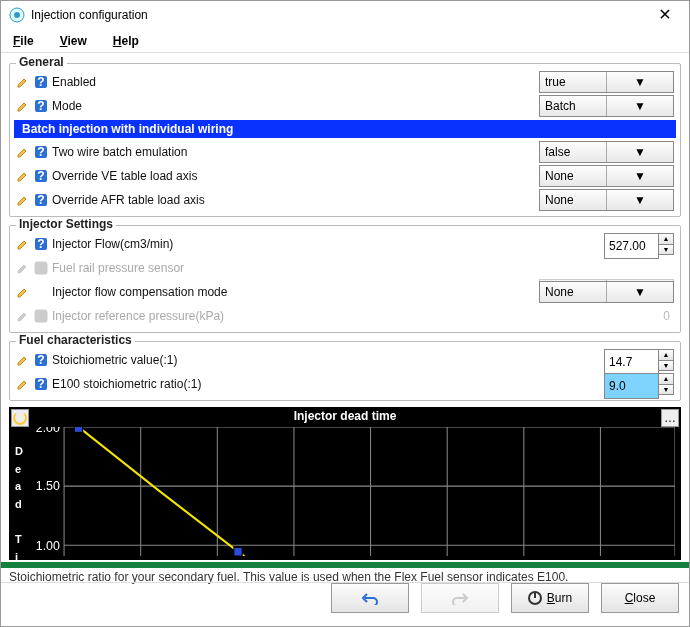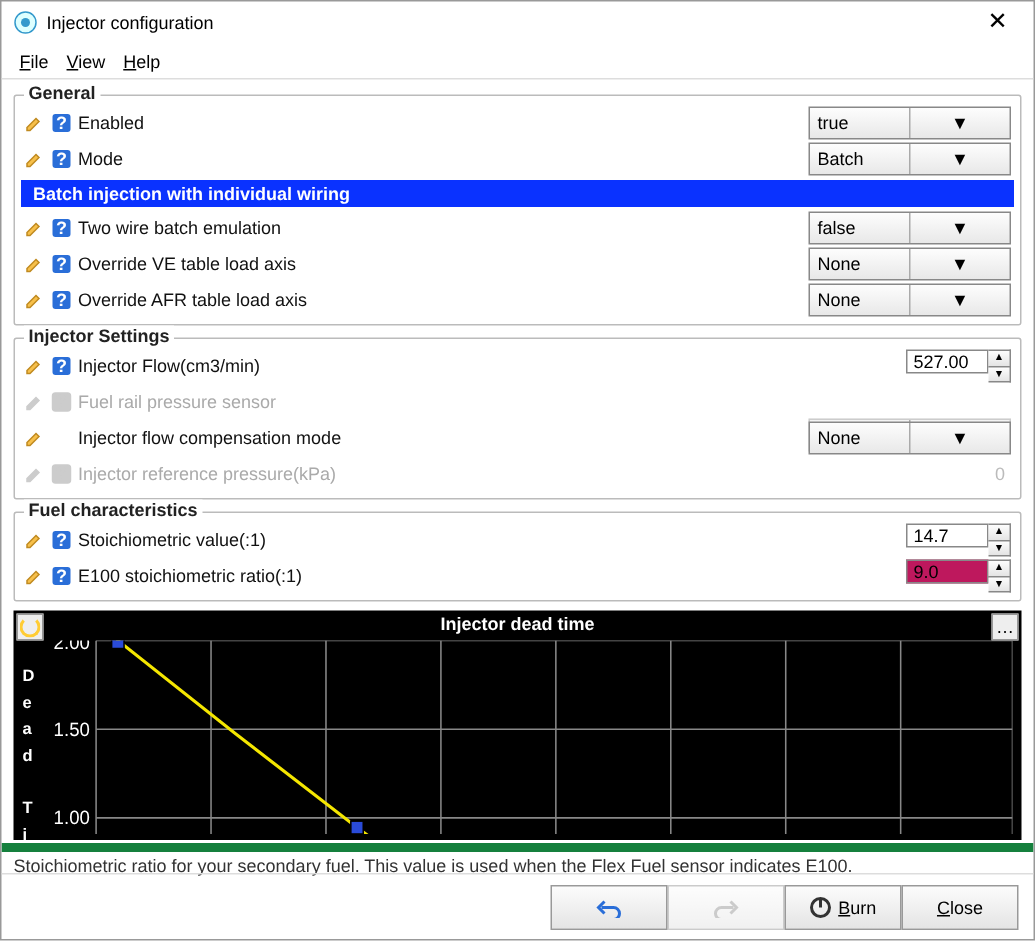--- a/index.html
+++ b/index.html
@@ -3,21 +3,21 @@
 <meta charset="utf-8">
 <style>
 * { box-sizing: border-box; margin: 0; padding: 0; font-family: "Segoe UI", Tahoma, sans-serif; font-size: 12px; }
 body { background: #fff; width: 690px; height: 627px; overflow: hidden; border: 1px solid #999; display: flex; flex-direction: column; }
 
 .titlebar { height: 28px; display: flex; align-items: center; padding: 0 8px; }
 .titlebar .appicon { width: 16px; height: 16px; margin-right: 6px; }
 .titlebar .title { flex: 1; }
 .titlebar .close { width: 32px; text-align: center; font-size: 16px; line-height: 16px; cursor: default; }
 
-.menubar { height: 24px; display: flex; align-items: center; padding: 0 6px; gap: 0; border-bottom: 1px solid #ddd; }
+.menubar { height: 24px; display: flex; align-items: center; padding: 0 6px; gap: 14px; border-bottom: 1px solid #ddd; font-weight: bold; }
 .menubar span { padding: 2px 6px; cursor: default; }
 .menubar span u { text-decoration: underline; }
 
 .content { flex: 1; padding: 4px 8px 2px 8px; display: flex; flex-direction: column; gap: 2px; overflow: hidden; }
 
 .group { border: 1px solid #bbb; border-radius: 2px; padding: 6px 4px 4px 4px; position: relative; margin-top: 6px; }
 .group-title { position: absolute; top: -9px; left: 6px; background: #fff; padding: 0 3px; font-weight: bold; color: #222; }
 
 .row { display: flex; align-items: center; height: 24px; gap: 4px; padding: 0 2px; }
 .row .lead { width: 14px; height: 14px; display: inline-flex; align-items: center; justify-content: center; }
@@ -27,55 +27,55 @@
 .row.disabled .lead svg *, .row.disabled .info svg * { fill: #ccc; stroke: #ccc; }
 
 .hl { background: #0a32ff; color: #fff; font-weight: bold; padding: 2px 8px; margin: 2px 0; }
 
 .combo { width: 135px; height: 22px; border: 1px solid #888; background: linear-gradient(#fdfdfd,#e8e8e8); display: flex; align-items: center; }
 .combo span { flex: 1; padding: 0 5px; }
 .combo .arrow { width: 18px; height: 100%; border-left: 1px solid #aaa; display: flex; align-items: center; justify-content: center; }
 .combo.disabled { border-color: #ccc; color: #0369a1; background: #f4f4f4; margin-top: 44px; }
 
 .numfield { display: flex; height: 22px; }
-.numfield input { width: 55px; height: 16px; border: 1px solid #888; padding: 0 4px; text-align: left; }
-.numfield.hl-input input { background: #be185d; }
+.numfield input { width: 55px; height: 26px; border: 1px solid #888; padding: 0 4px; text-align: left; }
+.numfield.hl-input input { background: #7dd3fc; }
 .spinner { width: 15px; display: flex; flex-direction: column; }
 .spinner div { flex: 1; border: 1px solid #888; border-left: none; display: flex; align-items: center; justify-content: center; background: linear-gradient(#fdfdfd,#e4e4e4); font-size: 7px; line-height: 1; }
 .spinner div:first-child { border-bottom: none; }
 .numreadonly { width: 55px; text-align: right; padding: 0 4px; color: #bbb; }
 
 .chartbox { flex: 1; background: #000; margin-top: 4px; position: relative; min-height: 140px; }
 .chart-title { color: #fff; text-align: center; font-weight: bold; padding: 2px 0; }
 .chart-corner { position: absolute; top: 2px; width: 18px; height: 18px; background: #eee; border: 1px solid #999; display: flex; align-items: center; justify-content: center; }
 .chart-corner.left { left: 2px; }
 .chart-corner.right { right: 2px; }
 .chart-corner.left::after { content: ""; width: 10px; height: 10px; border: 2px solid #ffcc33; border-top-color: transparent; border-radius: 50%; }
 .chart-area { position: absolute; top: 20px; left: 24px; right: 6px; bottom: 4px; }
 .chart-area svg { width: 100%; height: 100%; }
 .ylabel { position: absolute; left: 6px; top: 36px; color: #fff; font-weight: bold; font-size: 11px; line-height: 1.6; white-space: pre; }
 
 .statusbar { height: 20px; padding: 2px 8px; color: #333; border-top: 6px solid #15803d; }
 
-.buttonbar { height: 44px; display: flex; justify-content: flex-end; align-items: center; gap: 0; padding: 0 10px; border-top: 1px solid #ddd; }
+.buttonbar { height: 44px; display: flex; justify-content: flex-end; gap: 12px; padding: 0 10px; border-top: 1px solid #ddd; }
 .btn { width: 78px; height: 30px; border: 1px solid #999; background: linear-gradient(#fcfcfc,#e4e4e4); display: flex; align-items: center; justify-content: center; gap: 5px; cursor: default; }
 .btn.disabled { opacity: 0.5; }
 .btn span u { text-decoration: underline; }
 </style>
 </head>
 <body>
 
 <div class="titlebar">
   <span class="appicon">
     <svg viewBox="0 0 16 16">
         <circle cx="8" cy="8" r="7" fill="#dff" stroke="#39c"></circle>
         <circle cx="8" cy="8" r="3" fill="#39c"></circle>
       </svg>
   </span>
-  <span class="title">Injector configuration</span>
+  <span class="title">Injection configuration</span>
   <span class="close">✕</span>
 </div>
 
 <div class="menubar">
   <span><u>F</u>ile</span>
   <span><u>V</u>iew</span>
   <span><u>H</u>elp</span>
 </div>
 
 <div class="content">

